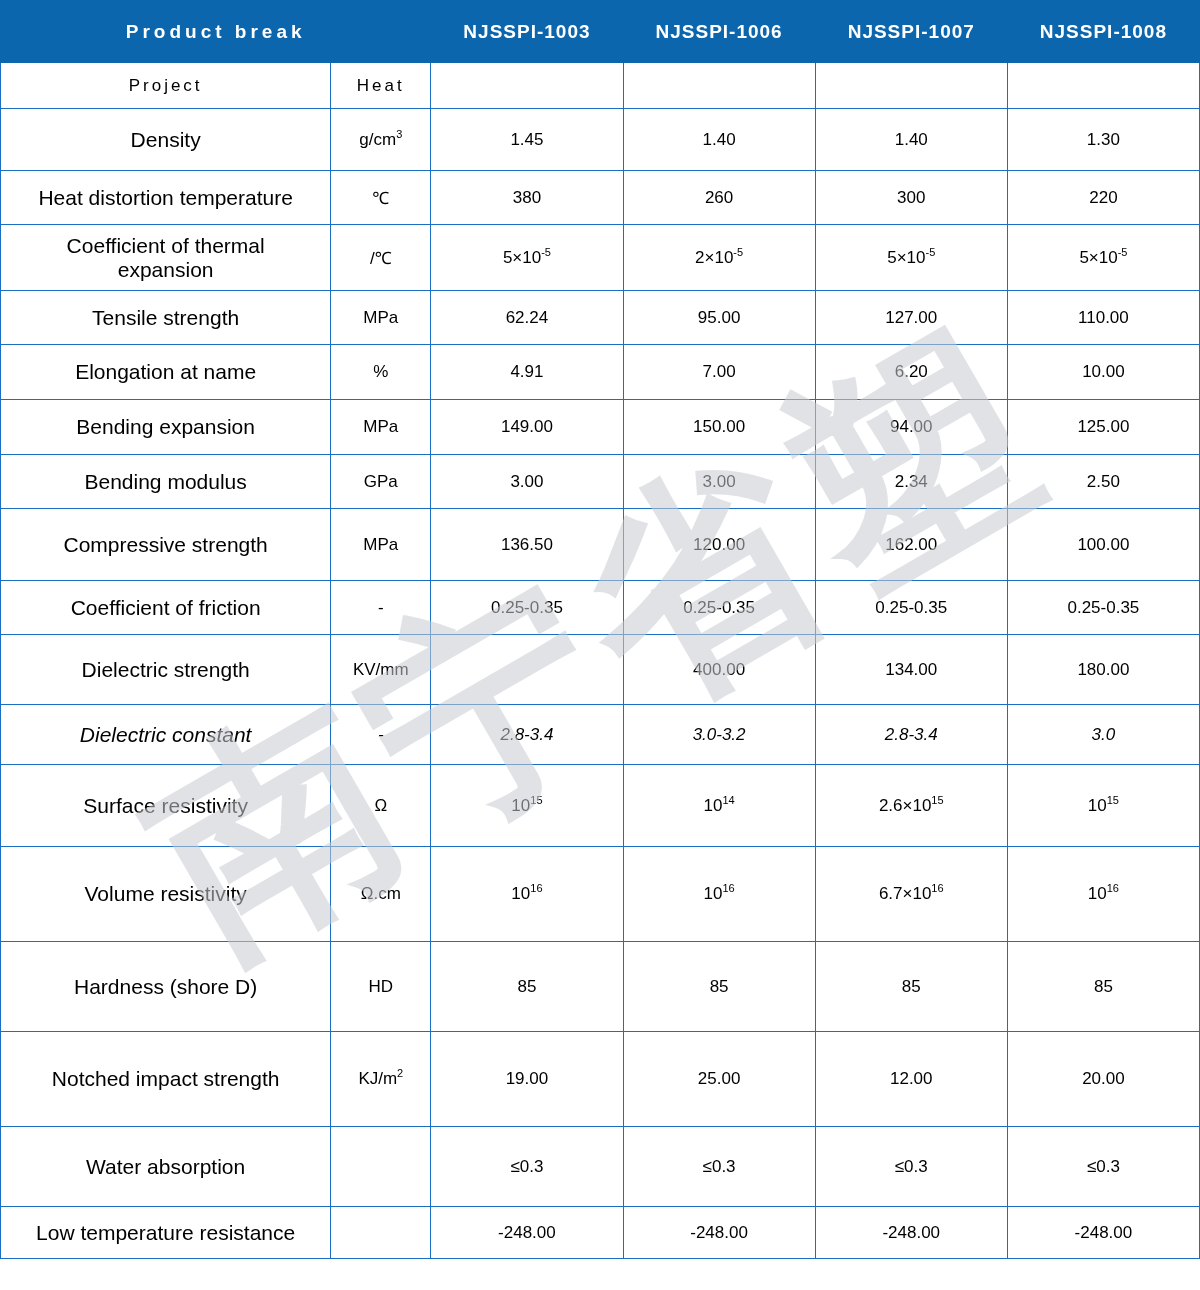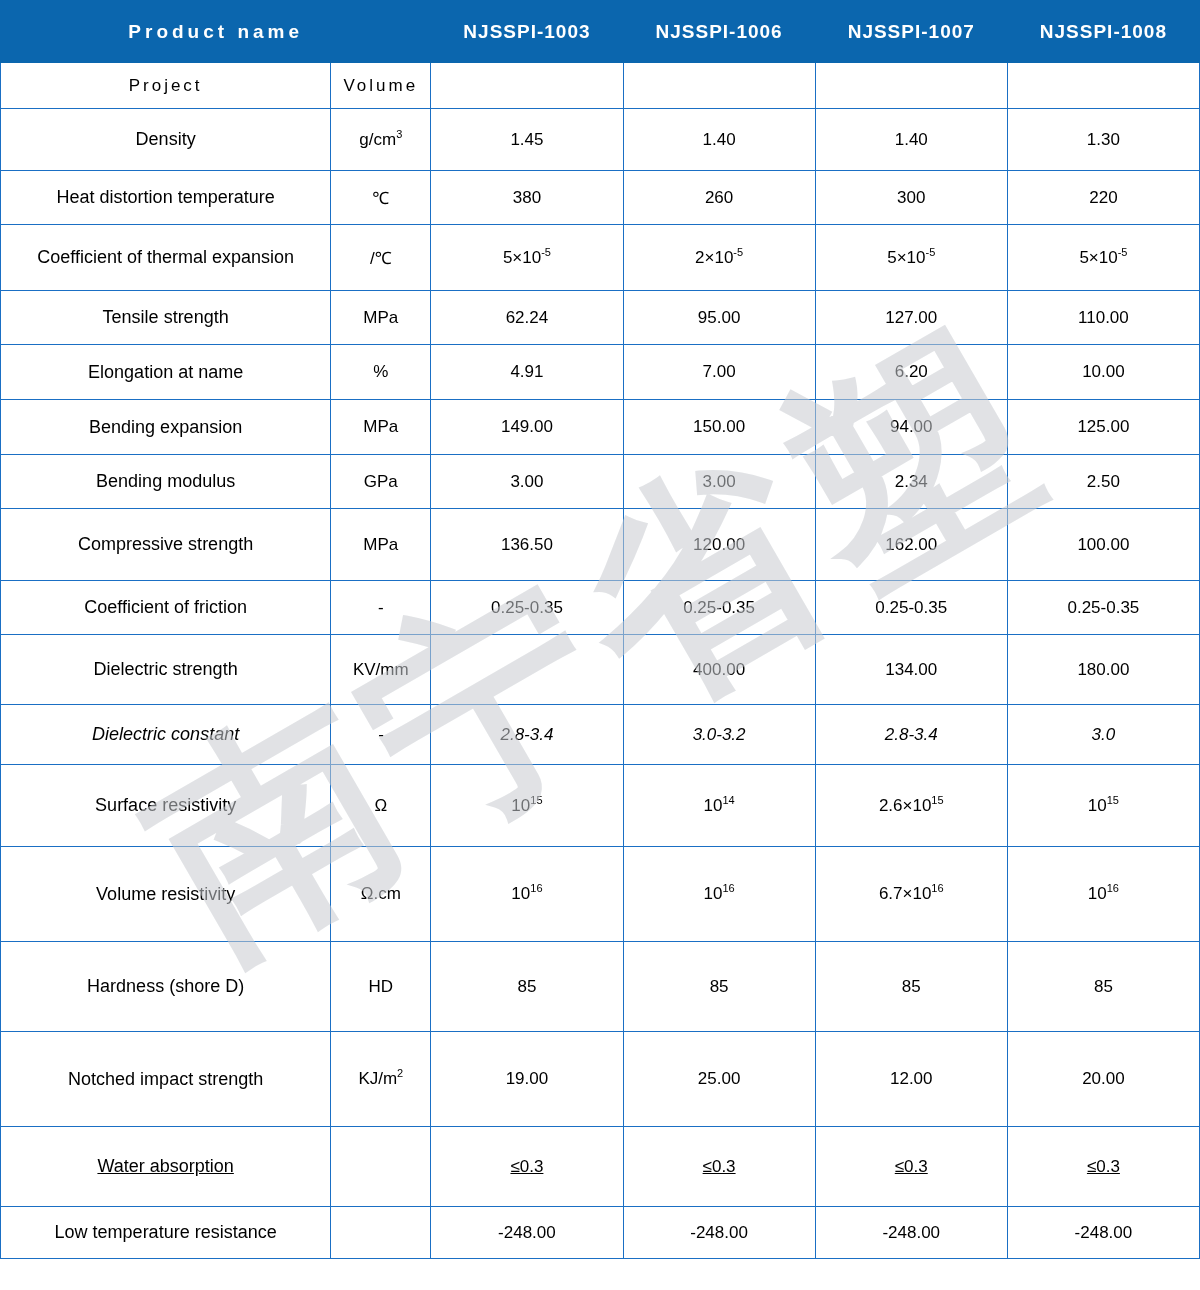--- a/index.html
+++ b/index.html
@@ -72,21 +72,21 @@
   }
   thead th.prod-name {
     letter-spacing: 4px;
   }
   tr.project-row td {
     height: 46px;
     letter-spacing: 3px;
     margin-left: 48px;
   }
   td.rowname {
-    font-size: 18px;
+    font-size: 21px;
     padding: 4px 16px;
   }
   td.unit {
     font-size: 17px;
   }
   td.value {
     font-size: 17px;
   }
   sup {
     font-size: 11px;
@@ -110,31 +110,31 @@
     <colgroup>
       <col class="c-name">
       <col class="c-unit">
       <col class="c-val">
       <col class="c-val">
       <col class="c-val">
       <col class="c-val">
     </colgroup>
     <thead>
       <tr>
-        <th class="prod-name" colspan="2">Product name</th>
+        <th class="prod-name" colspan="2">Product break</th>
         <th>NJSSPI-1003</th>
         <th>NJSSPI-1006</th>
         <th>NJSSPI-1007</th>
         <th>NJSSPI-1008</th>
       </tr>
     </thead>
     <tbody id="table-body">
       <tr class="project-row">
         <td>Project</td>
-        <td>Volume</td>
+        <td>Heat</td>
         <td></td>
         <td></td>
         <td></td>
         <td></td>
       </tr>
     <tr style="height: 62px;">
           <td class="rowname">Density</td>
           <td class="unit"><span class="u-wrap">g/cm</span><sup>3</sup></td>
           <td class="value">1.45</td>
           <td class="value">1.40</td>
@@ -246,21 +246,21 @@
           <td class="value">85</td>
         </tr>
         <tr style="height: 95px;">
           <td class="rowname">Notched impact strength</td>
           <td class="unit"><span class="u-wrap">KJ/m</span><sup>2</sup></td>
           <td class="value">19.00</td>
           <td class="value">25.00</td>
           <td class="value">12.00</td>
           <td class="value">20.00</td>
         </tr>
-        <tr style="height: 80px; text-decoration: underline;">
+        <tr style="height: 80px;">
           <td class="rowname">Water absorption</td>
           <td class="unit"></td>
           <td class="value">≤0.3</td>
           <td class="value">≤0.3</td>
           <td class="value">≤0.3</td>
           <td class="value">≤0.3</td>
         </tr>
         <tr style="height: 52px;">
           <td class="rowname">Low temperature resistance</td>
           <td class="unit"></td>

